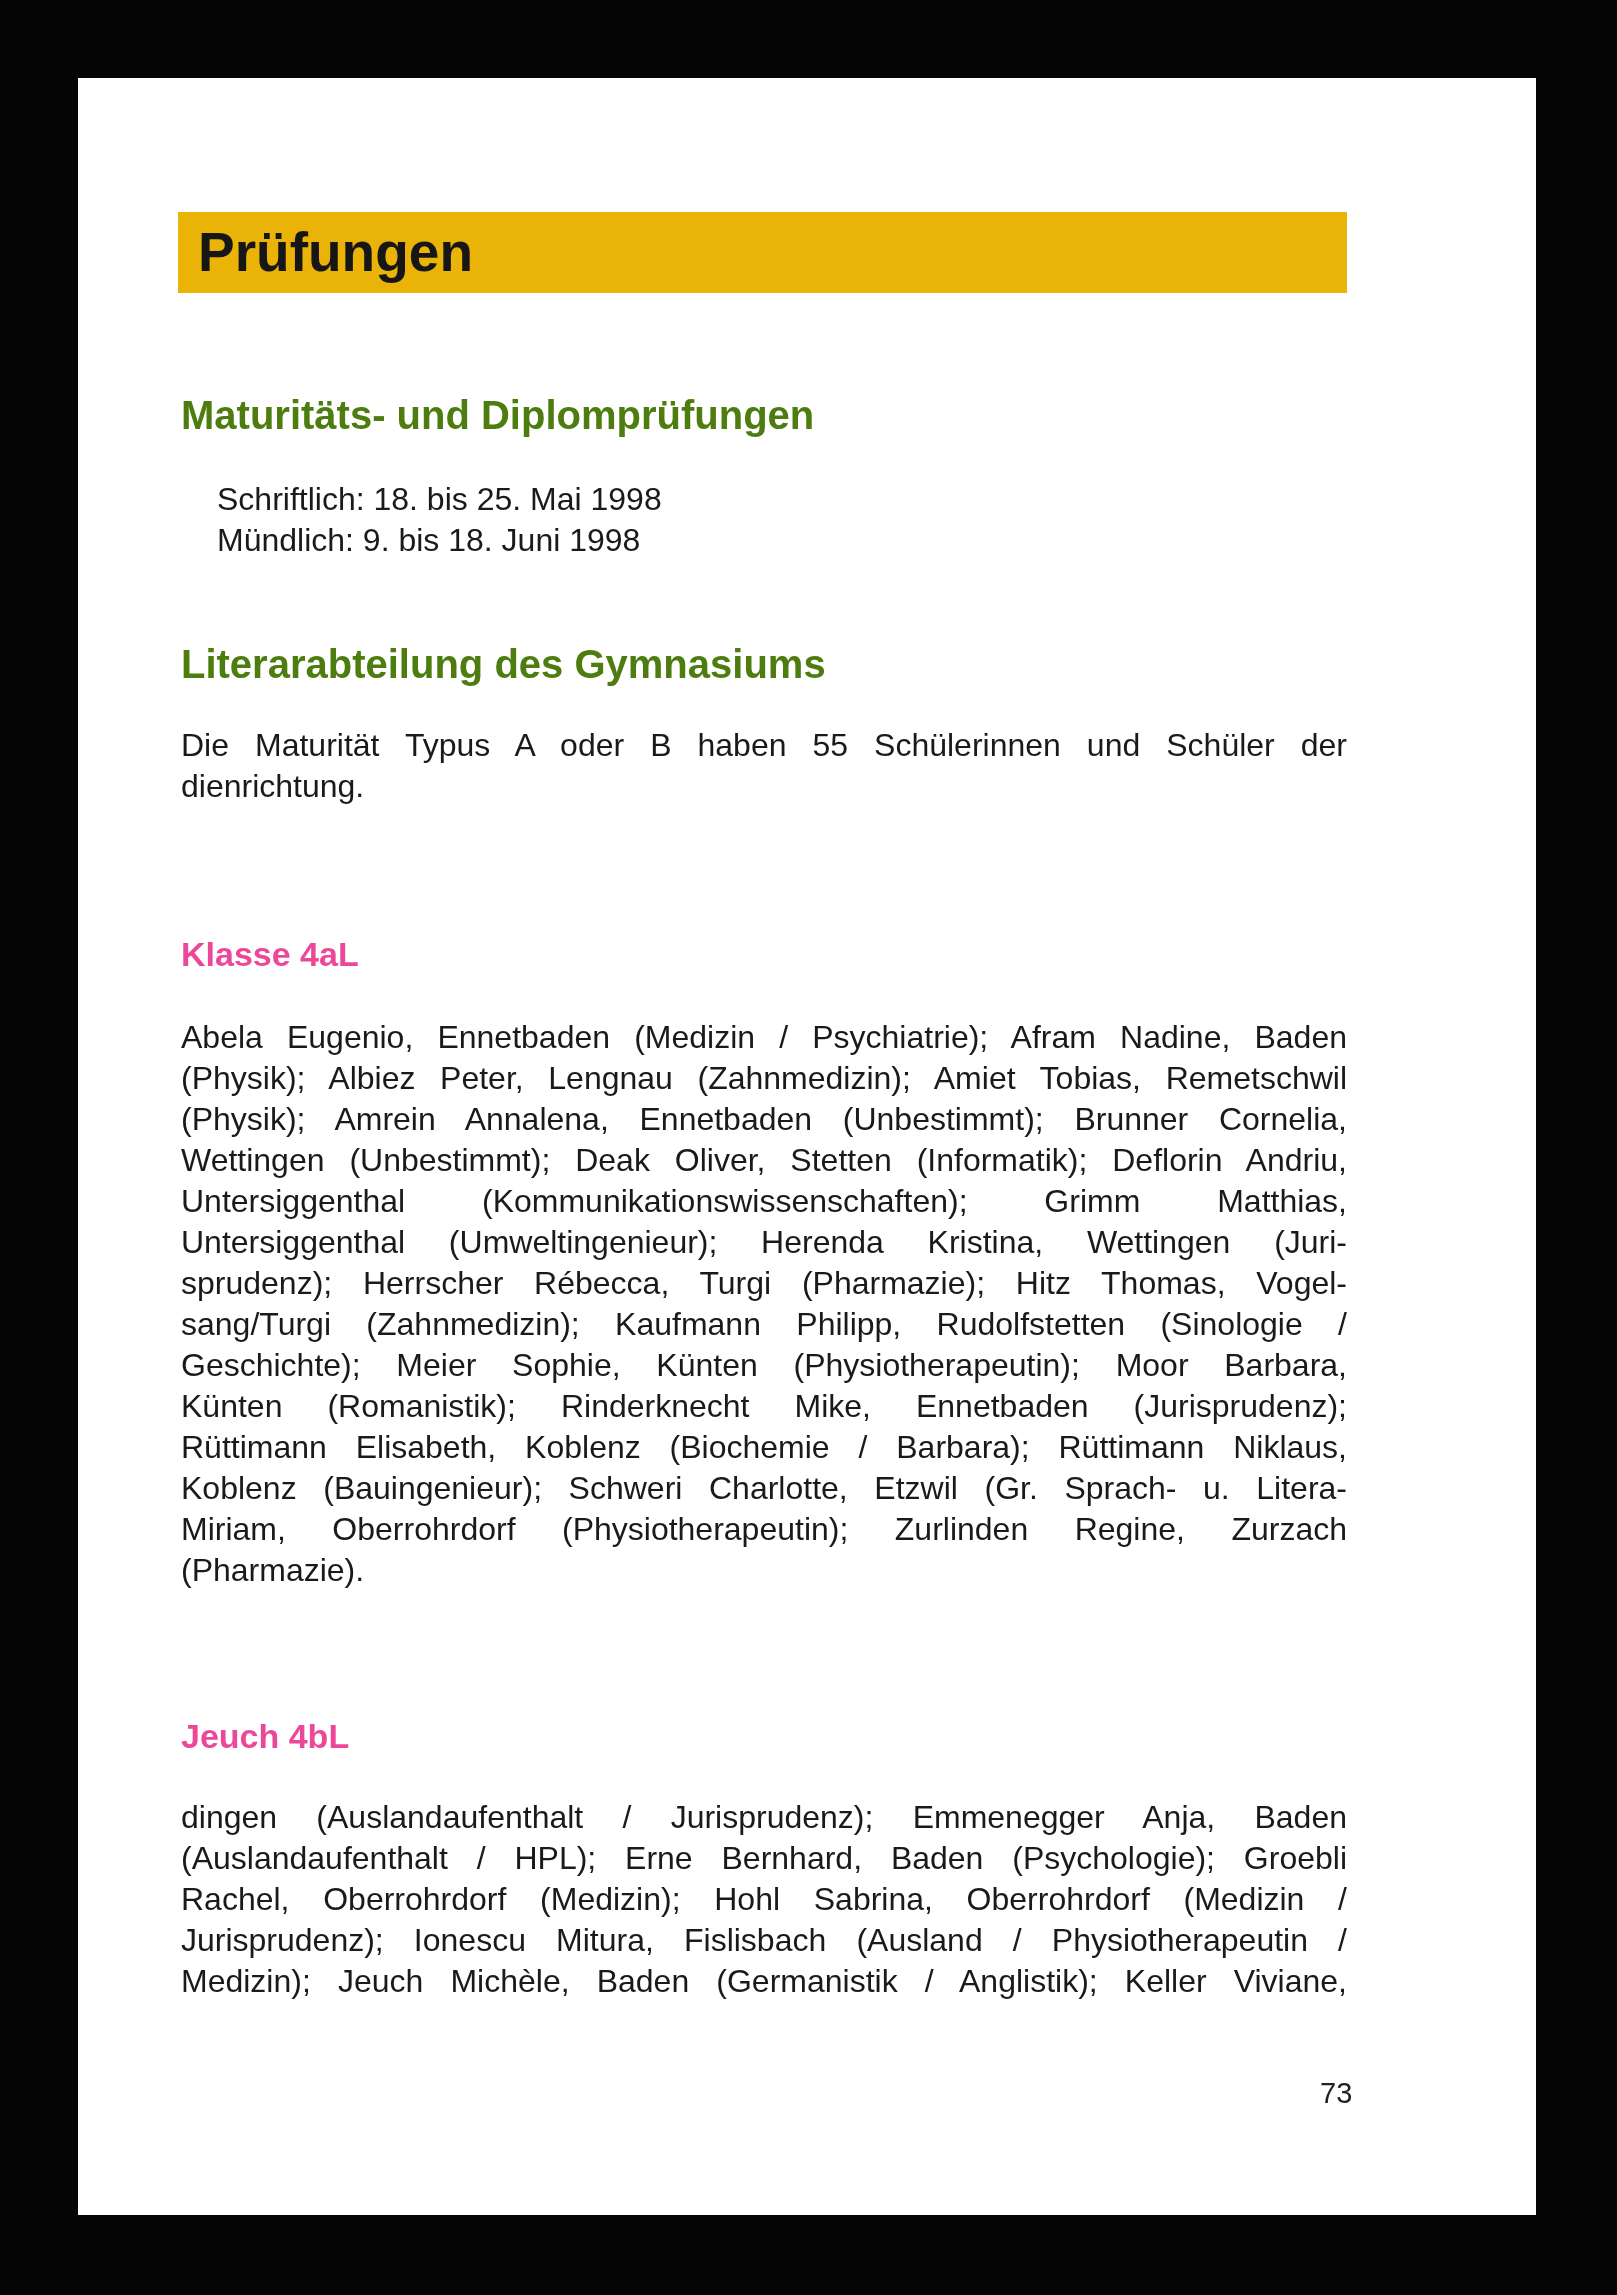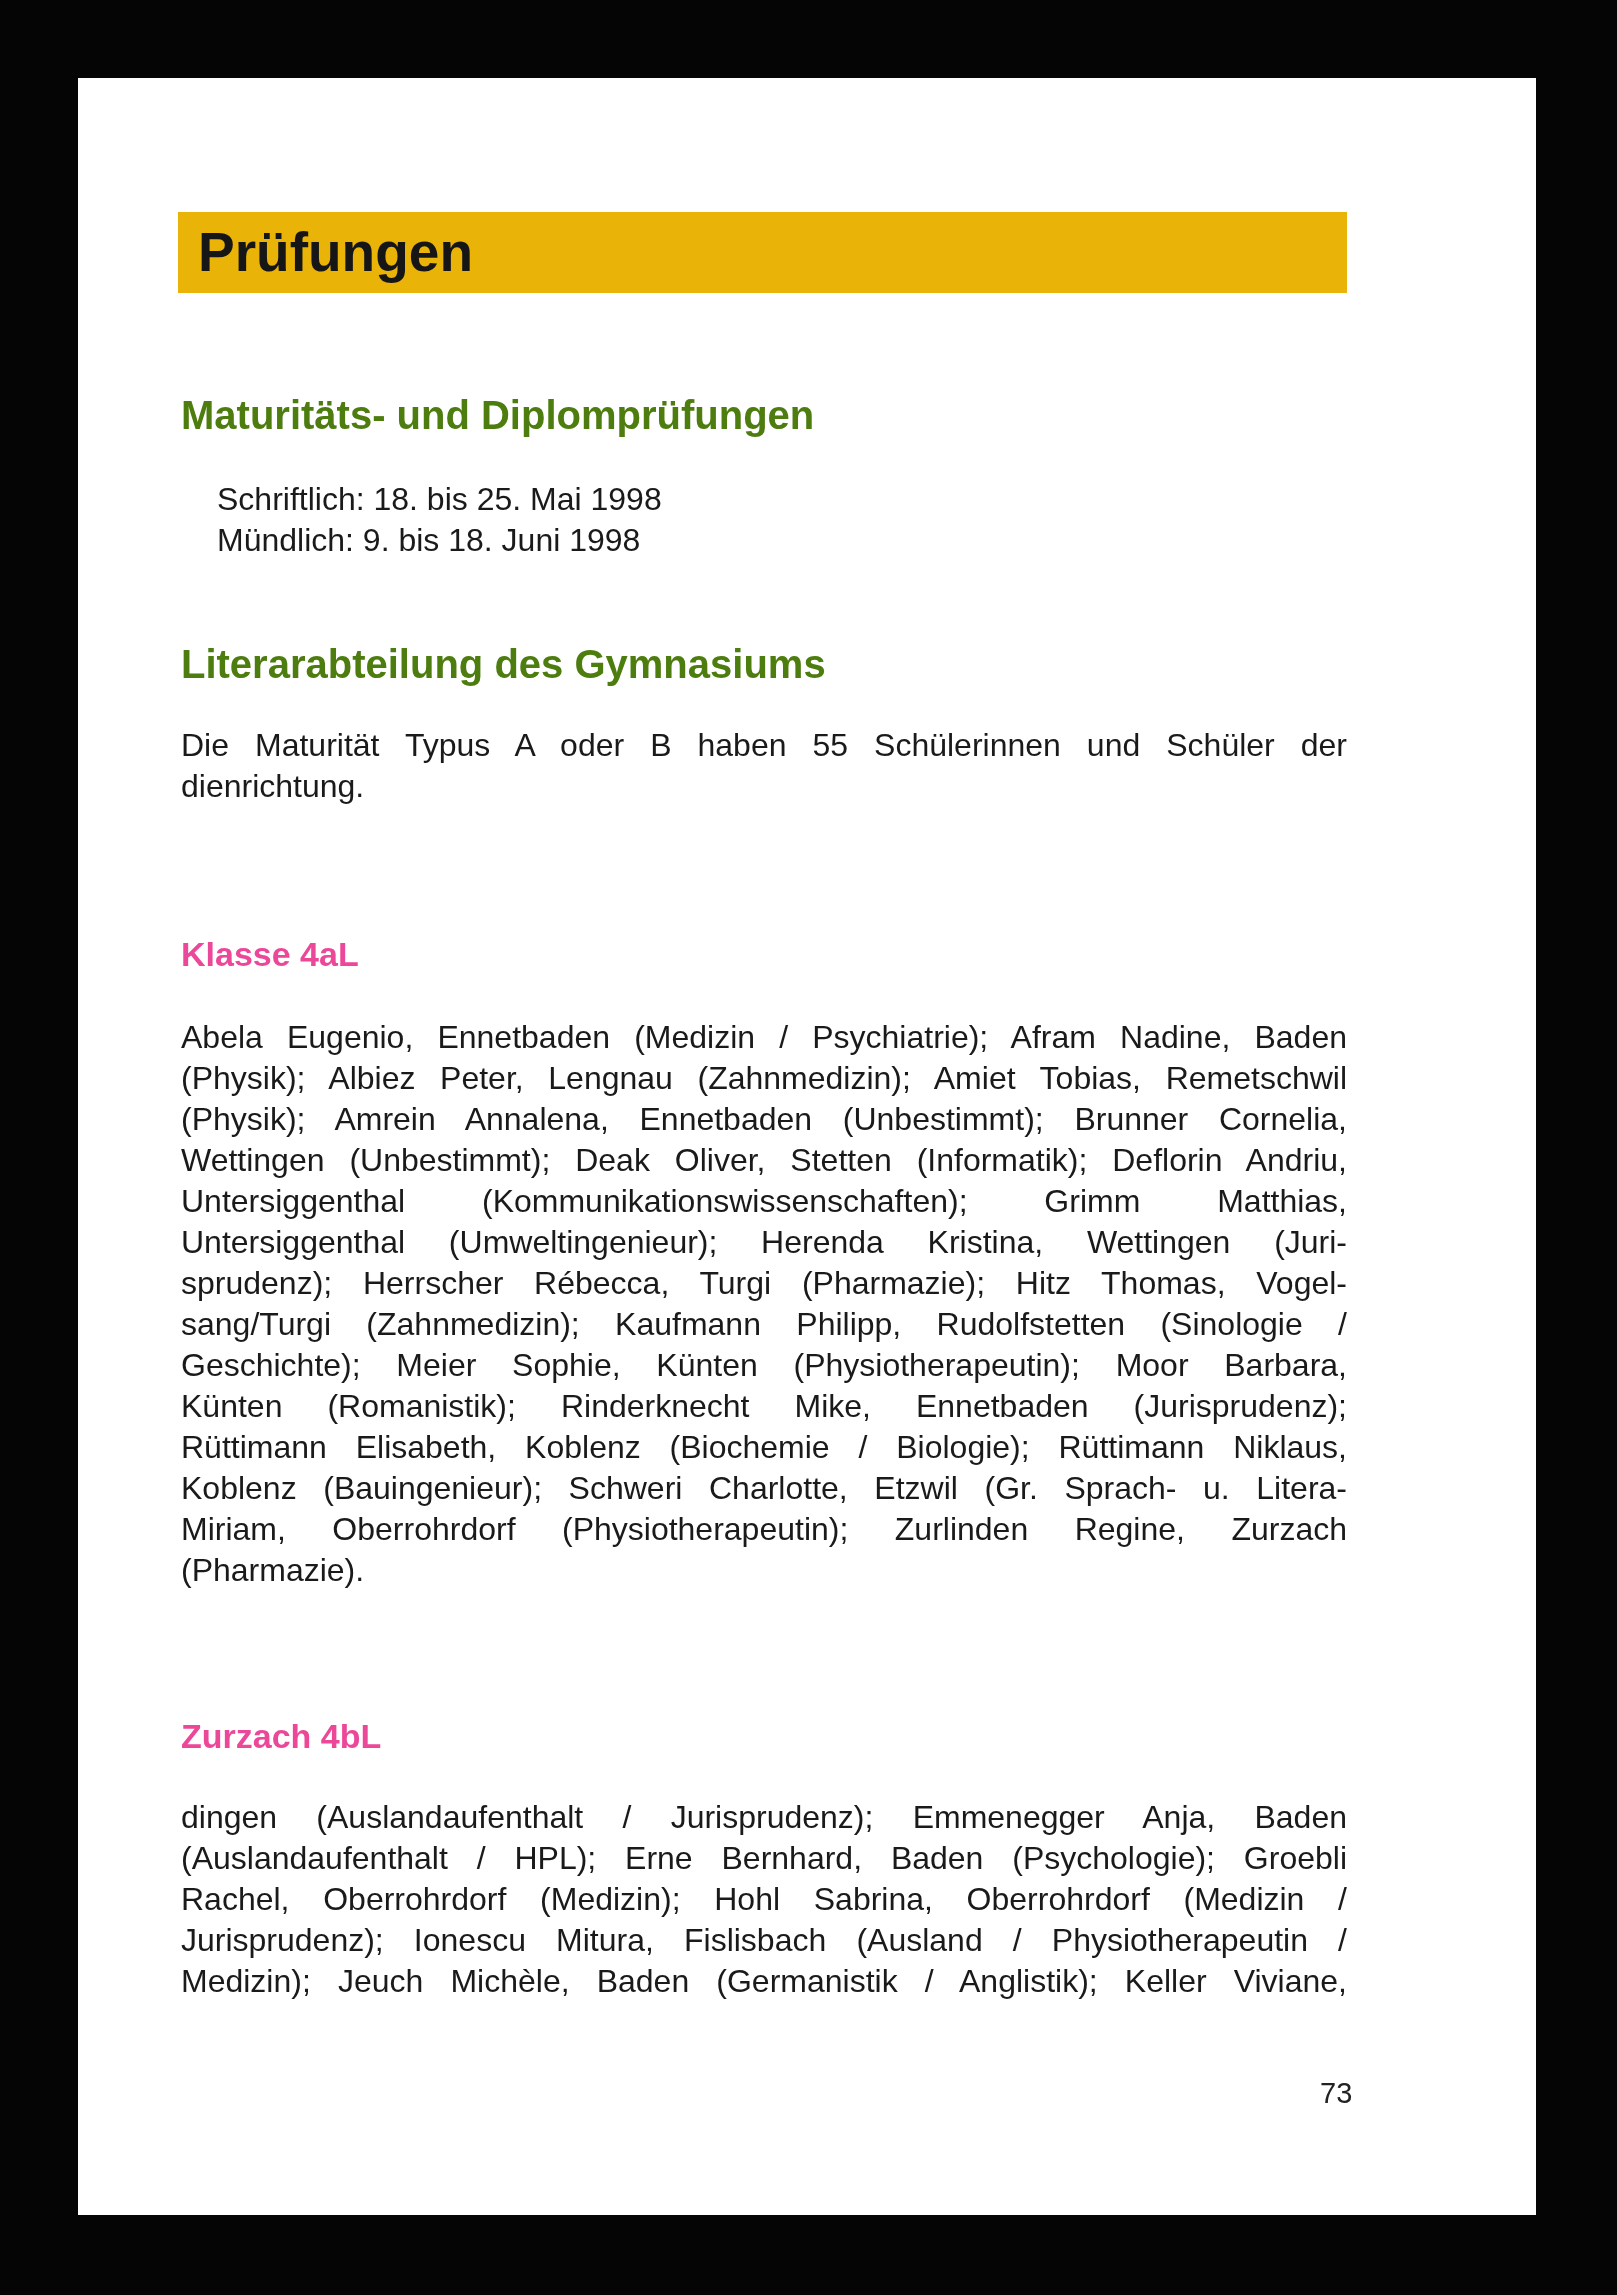--- a/index.html
+++ b/index.html
@@ -123,28 +123,28 @@
     <span class="jline">Abela Eugenio, Ennetbaden (Medizin / Psychiatrie); Afram Nadine, Baden</span>
     <span class="jline">(Physik); Albiez Peter, Lengnau (Zahnmedizin); Amiet Tobias, Remetschwil</span>
     <span class="jline">(Physik); Amrein Annalena, Ennetbaden (Unbestimmt); Brunner Cornelia,</span>
     <span class="jline">Wettingen (Unbestimmt); Deak Oliver, Stetten (Informatik); Deflorin Andriu,</span>
     <span class="jline">Untersiggenthal (Kommunikationswissenschaften); Grimm Matthias,</span>
     <span class="jline">Untersiggenthal (Umweltingenieur); Herenda Kristina, Wettingen (Juri-</span>
     <span class="jline">sprudenz); Herrscher Rébecca, Turgi (Pharmazie); Hitz Thomas, Vogel-</span>
     <span class="jline">sang/Turgi (Zahnmedizin); Kaufmann Philipp, Rudolfstetten (Sinologie /</span>
     <span class="jline">Geschichte); Meier Sophie, Künten (Physiotherapeutin); Moor Barbara,</span>
     <span class="jline">Künten (Romanistik); Rinderknecht Mike, Ennetbaden (Jurisprudenz);</span>
-    <span class="jline">Rüttimann Elisabeth, Koblenz (Biochemie / Biologie); Rüttimann Niklaus,</span>
+    <span class="jline">Rüttimann Elisabeth, Koblenz (Biochemie / Barbara); Rüttimann Niklaus,</span>
     <span class="jline">Koblenz (Bauingenieur); Schweri Charlotte, Etzwil (Gr. Sprach- u. Litera-</span>
     <span class="jline">Miriam, Oberrohrdorf (Physiotherapeutin); Zurlinden Regine, Zurzach</span>
     <span class="jline last">(Pharmazie).</span>
   </div>
 
   <div class="block" style="top: 1639px;">
-    <h3 class="h3">Zurzach 4bL</h3>
+    <h3 class="h3">Jeuch 4bL</h3>
   </div>
   <div class="block para" style="top: 1719px;">
     <span class="jline">dingen (Auslandaufenthalt / Jurisprudenz); Emmenegger Anja, Baden</span>
     <span class="jline">(Auslandaufenthalt / HPL); Erne Bernhard, Baden (Psychologie); Groebli</span>
     <span class="jline">Rachel, Oberrohrdorf (Medizin); Hohl Sabrina, Oberrohrdorf (Medizin /</span>
     <span class="jline">Jurisprudenz); Ionescu Mitura, Fislisbach (Ausland / Physiotherapeutin /</span>
     <span class="jline">Medizin); Jeuch Michèle, Baden (Germanistik / Anglistik); Keller Viviane,</span>
   </div>
 
   <div class="page-number">73</div>

